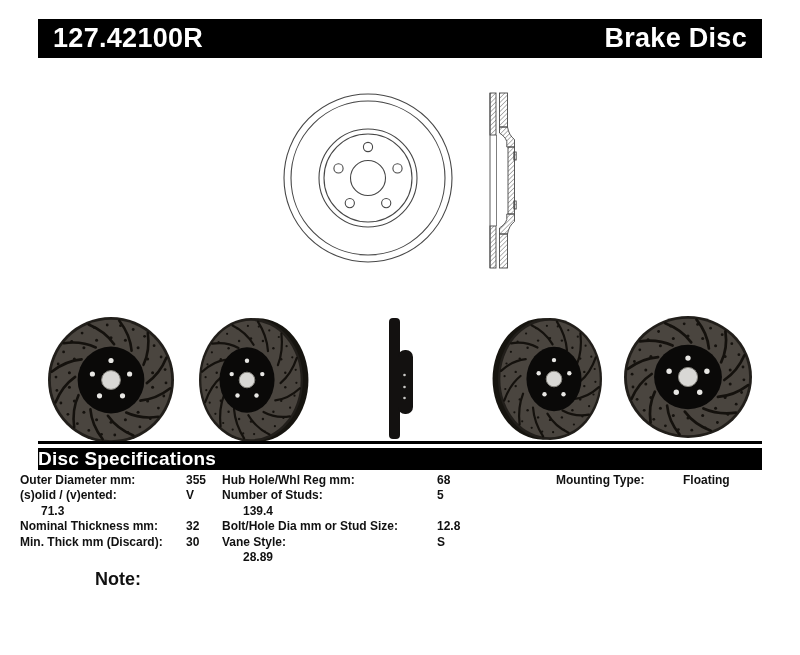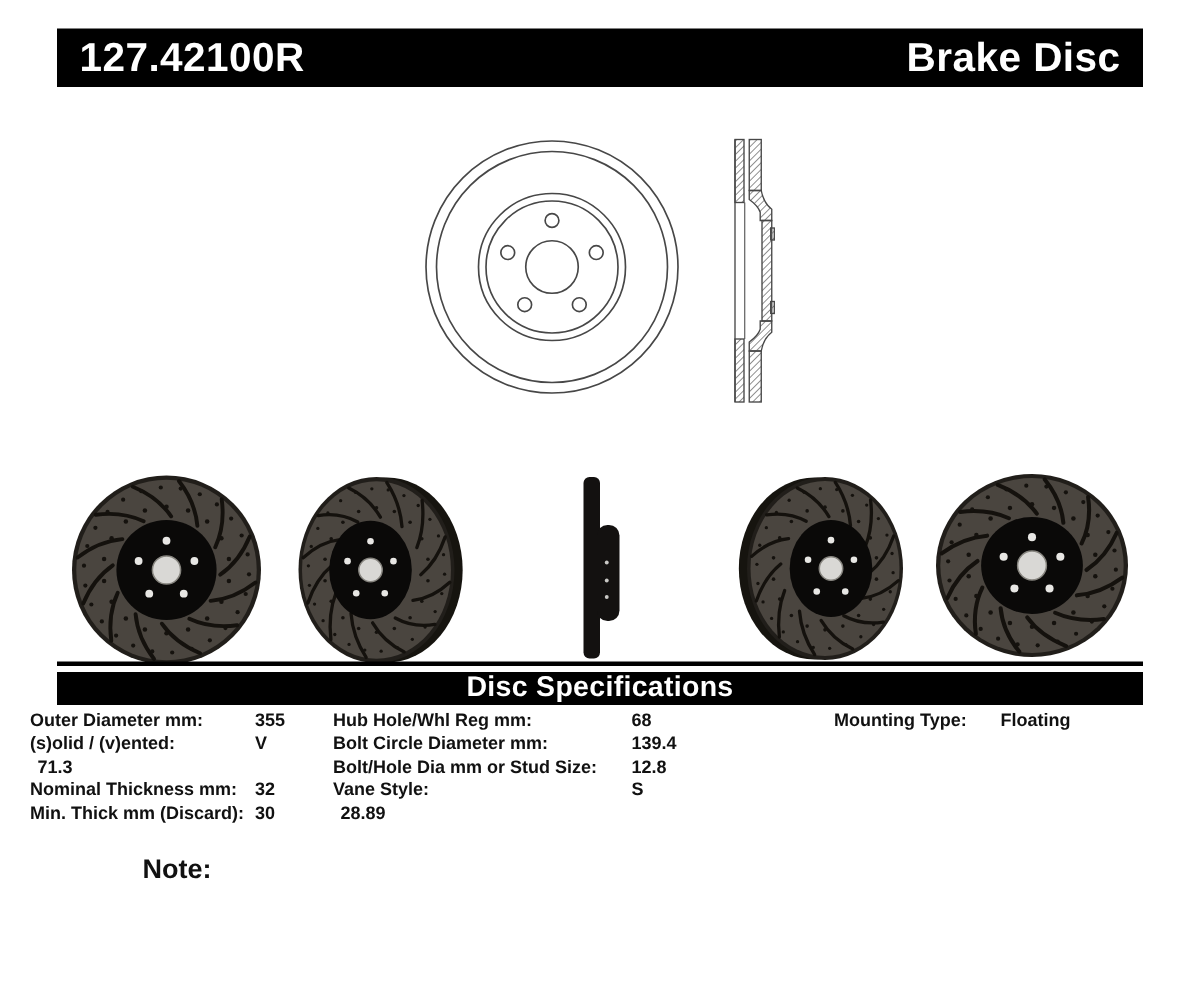--- a/index.html
+++ b/index.html
@@ -1,25 +1,25 @@
 <!DOCTYPE html>
 <html><head>
 <meta charset="utf-8">
 <style>
   html,body{margin:0;padding:0;background:#fff;}
   .page{position:relative;width:800px;height:655px;background:#fff;font-family:"Liberation Sans",sans-serif;overflow:hidden;}
   .bar{position:absolute;left:38px;width:724px;background:#000;color:#fff;box-sizing:border-box;}
   .header-bar{top:19px;height:39px;display:flex;justify-content:space-between;align-items:center;padding:0 15px;font-size:27px;font-weight:bold;letter-spacing:.3px;gap:12px;}
   .spec-rule{position:absolute;left:38px;top:441px;width:724px;height:3px;background:#000;}
-  .spec-bar{top:448px;height:22px;display:flex;justify-content:center;align-items:center;font-size:19px;font-weight:bold;letter-spacing:.2px;}
+  .spec-bar{top:448px;height:22px;display:flex;justify-content:flex-start;align-items:center;font-size:19px;font-weight:bold;letter-spacing:.2px;}
   #art{position:absolute;left:0;top:0;}
   .spec-col{position:absolute;top:473px;font-size:12px;font-weight:bold;line-height:15.4px;white-space:nowrap;color:#111;}
   .spec-row{display:flex;}
   .spec-label{display:inline-block;}
-  .spec-value{margin-left:5px;}
+  .spec-value{margin-left:21px;}
   .col-left{left:20px}.col-left .spec-label{width:145px;}
   .col-mid{left:222px}.col-mid .spec-label{width:194px;}
   .col-right{left:556px}.col-right .spec-label{width:106px;}
   .note{position:absolute;left:95px;top:569px;font-size:18px;font-weight:bold;color:#111;}
 </style>
 </head>
 <body>
 
 <div class="page">
 
@@ -371,21 +371,24 @@
       <span class="spec-value">30</span>
     </div>
   </div>
 
   <div class="spec-col col-mid">
     <div class="spec-row">
       <span class="spec-label">Hub Hole/Whl Reg mm:</span>
       <span class="spec-value">68</span>
     </div>
     <div class="spec-row">
-      <span class="spec-label">Bolt Circle Diameter mm:</span>
+      <span class="spec-label">Number of Studs:</span>
+      <span class="spec-value">5</span>
+    </div>
+    <div class="spec-row">
       <span class="spec-value">139.4</span>
     </div>
     <div class="spec-row">
       <span class="spec-label">Bolt/Hole Dia mm or Stud Size:</span>
       <span class="spec-value">12.8</span>
     </div>
     <div class="spec-row">
       <span class="spec-label">Vane Style:</span>
       <span class="spec-value">S</span>
     </div>

